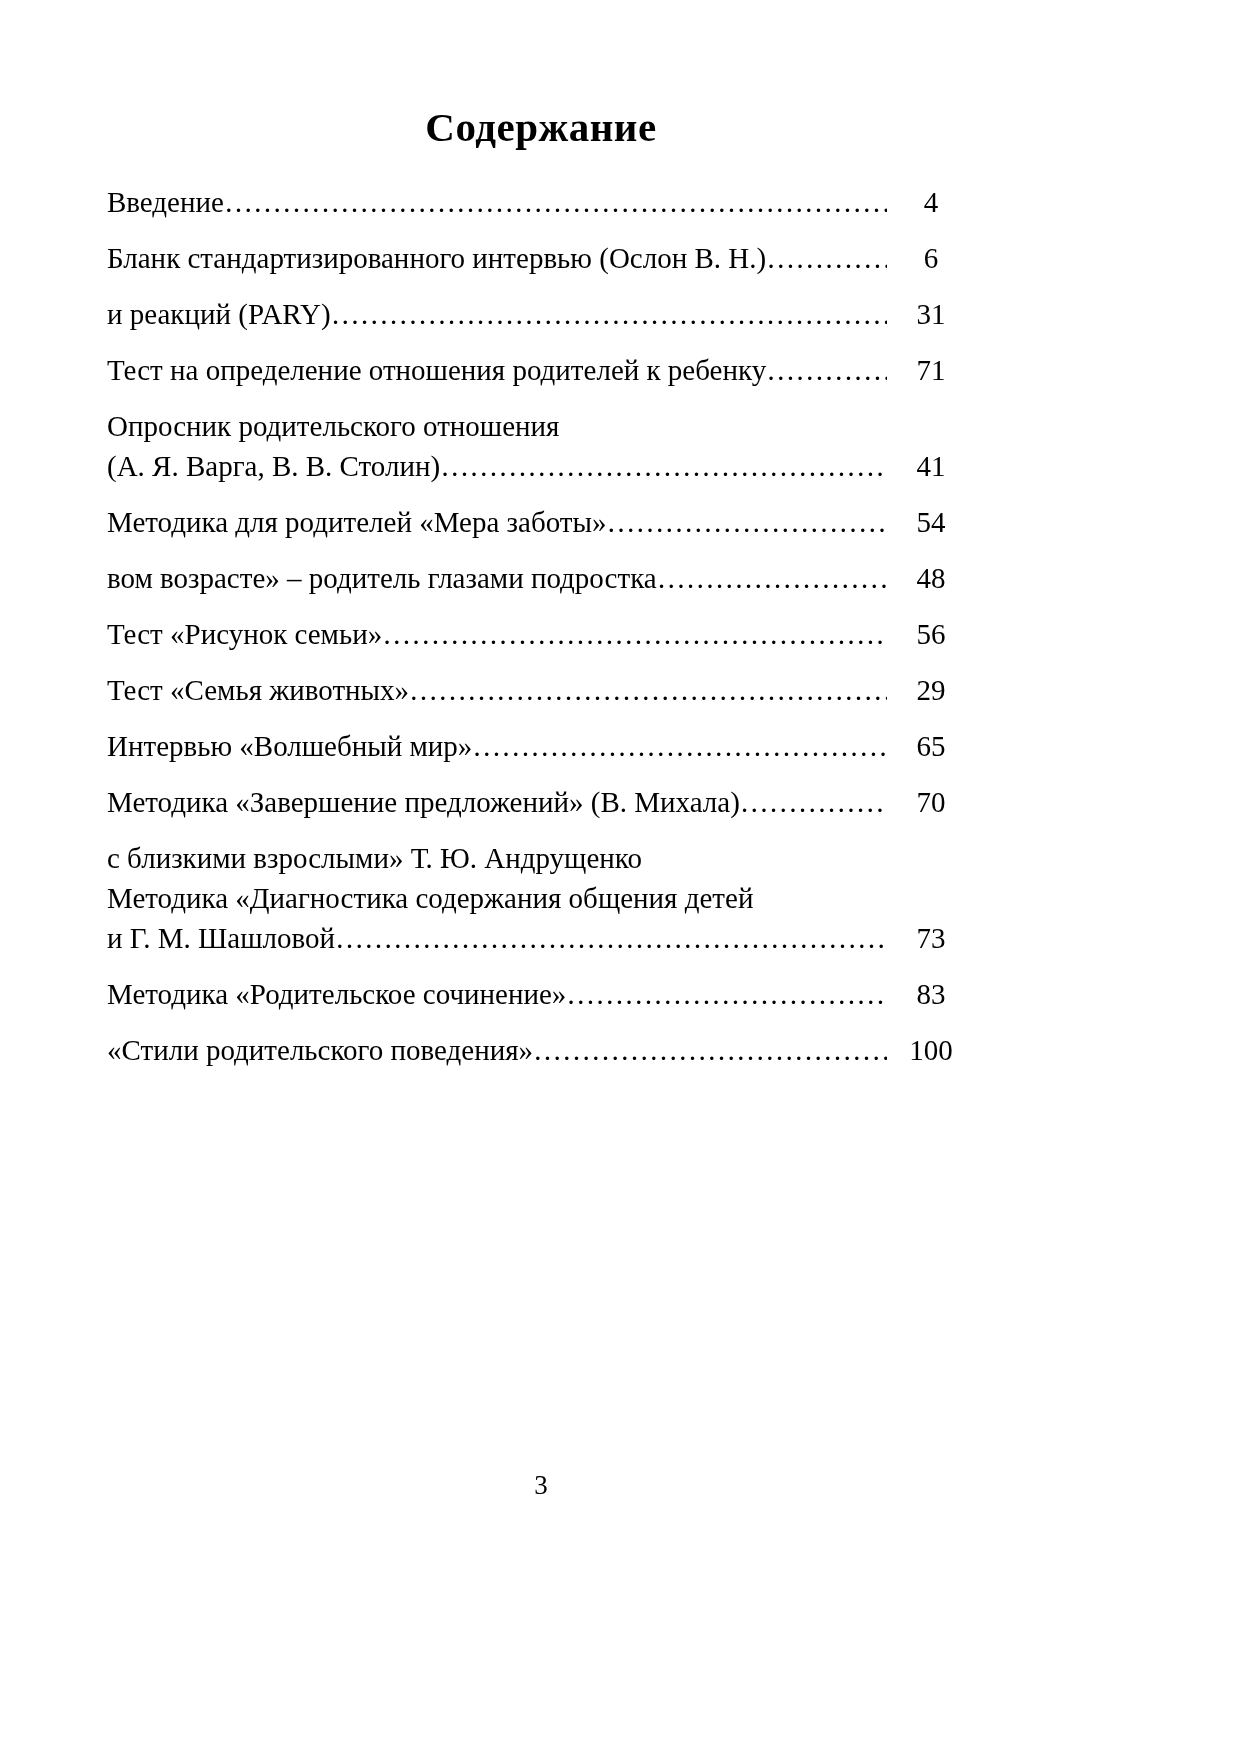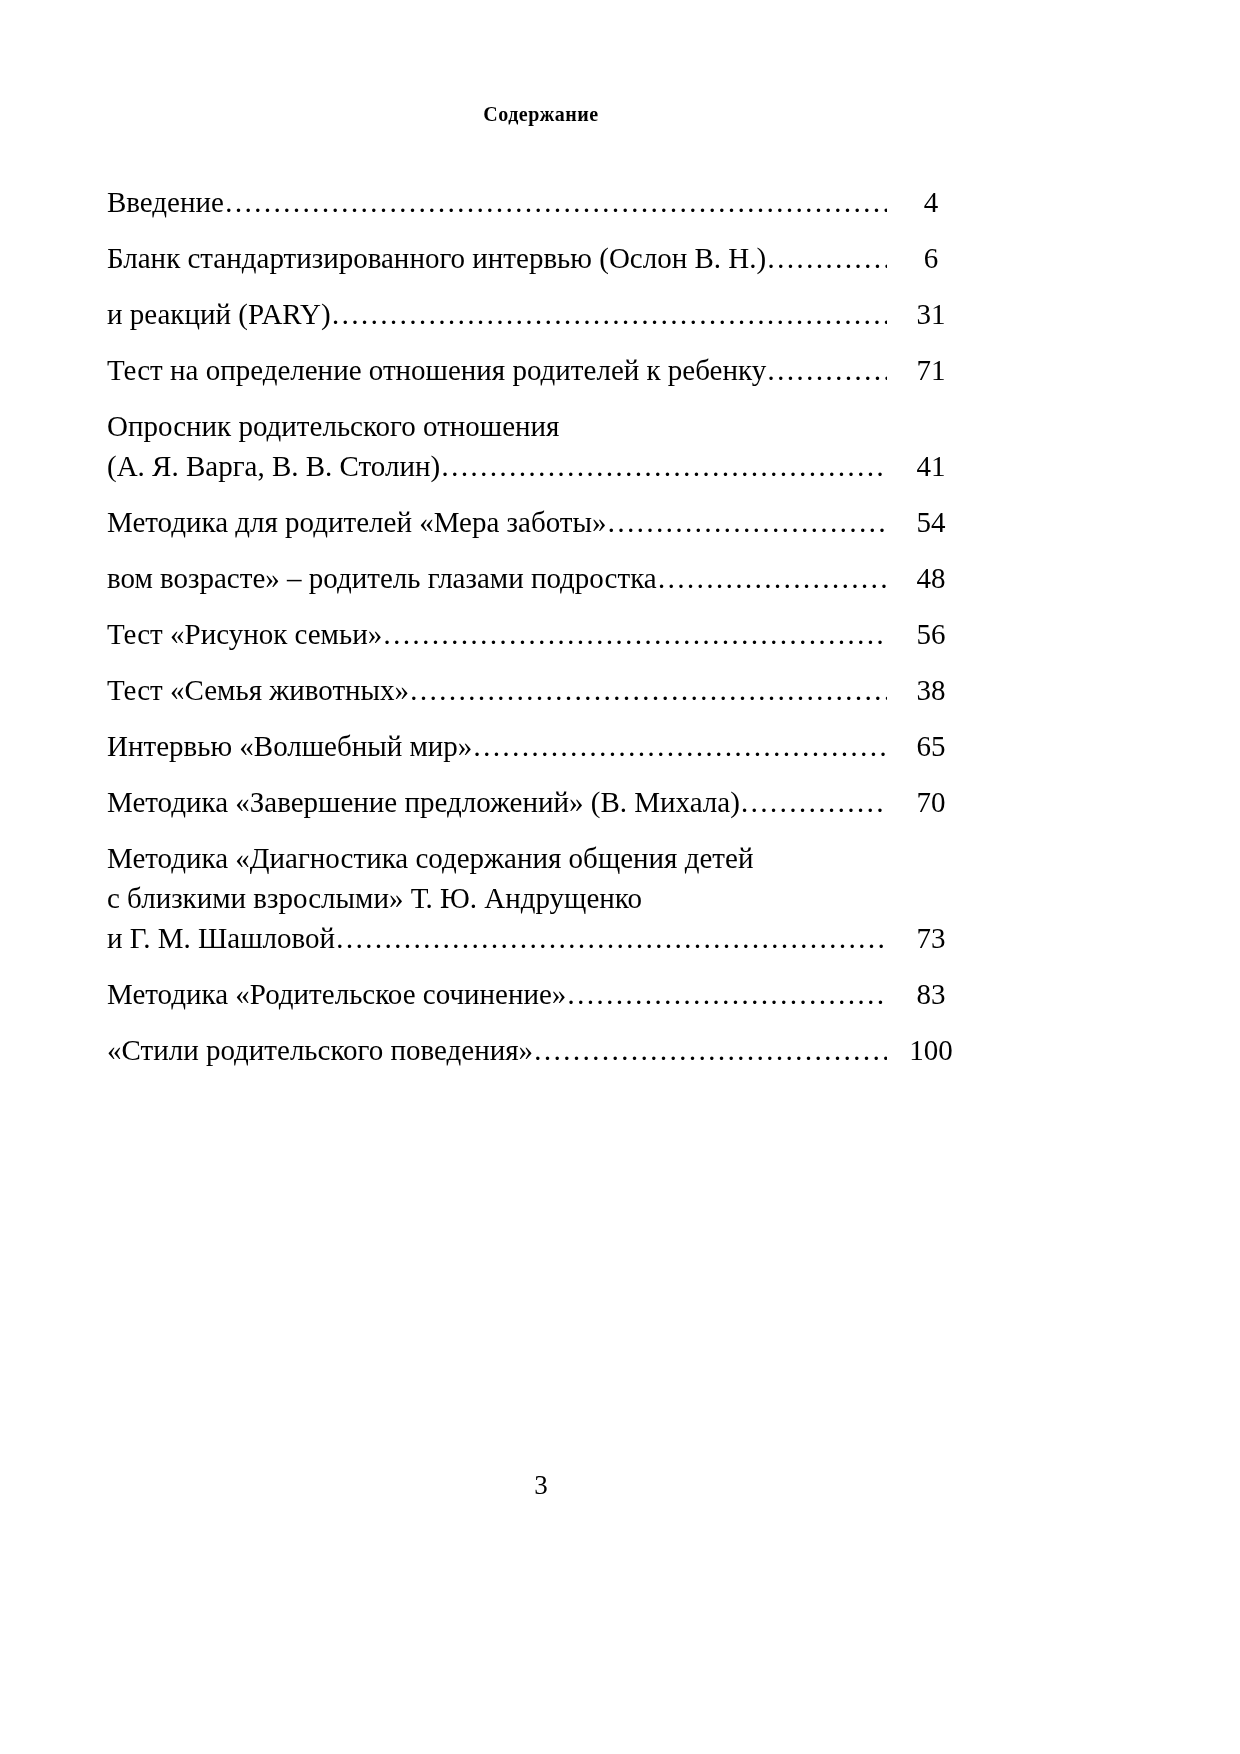--- a/index.html
+++ b/index.html
@@ -15,21 +15,21 @@
     color: #000000;
     font-family: "Liberation Serif", serif;
     overflow: hidden;
   }
   .title {
     position: absolute;
     left: 107px;
     width: 868px;
     top: 103px;
     text-align: center;
-    font-size: 20px;
+    font-size: 41px;
     font-weight: bold;
     letter-spacing: 0.5px;
   }
   .toc {
     position: absolute;
     left: 107px;
     top: 182px;
     width: 868px;
     font-size: 29px;
     line-height: 40px;
@@ -118,38 +118,38 @@
       </div>
       <div class="entry">
         <div class="entry-line last">
           <span class="entry-text">Тест «Рисунок семьи»……………………………………………………………………………..</span>
           <span class="page-num">56</span>
         </div>
       </div>
       <div class="entry">
         <div class="entry-line last">
           <span class="entry-text">Тест «Семья животных»……………………………………………………………………………..</span>
-          <span class="page-num">38</span>
+          <span class="page-num">29</span>
         </div>
       </div>
       <div class="entry">
         <div class="entry-line last">
           <span class="entry-text">Интервью «Волшебный мир»………………………………………………………………………….</span>
           <span class="page-num">65</span>
         </div>
       </div>
       <div class="entry">
         <div class="entry-line last">
           <span class="entry-text">Методика «Завершение предложений» (В. Михала)………………………………………………………………………...</span>
           <span class="page-num">70</span>
         </div>
       </div>
       <div class="entry">
+        <div class="entry-line">с близкими взрослыми» Т. Ю. Андрущенко</div>
         <div class="entry-line">Методика «Диагностика содержания общения детей</div>
-        <div class="entry-line">с близкими взрослыми» Т. Ю. Андрущенко</div>
         <div class="entry-line last">
           <span class="entry-text">и Г. М. Шашловой……………………………………………………………………..</span>
           <span class="page-num">73</span>
         </div>
       </div>
       <div class="entry">
         <div class="entry-line last">
           <span class="entry-text">Методика «Родительское сочинение»…………………………………………………………………...</span>
           <span class="page-num">83</span>
         </div>

